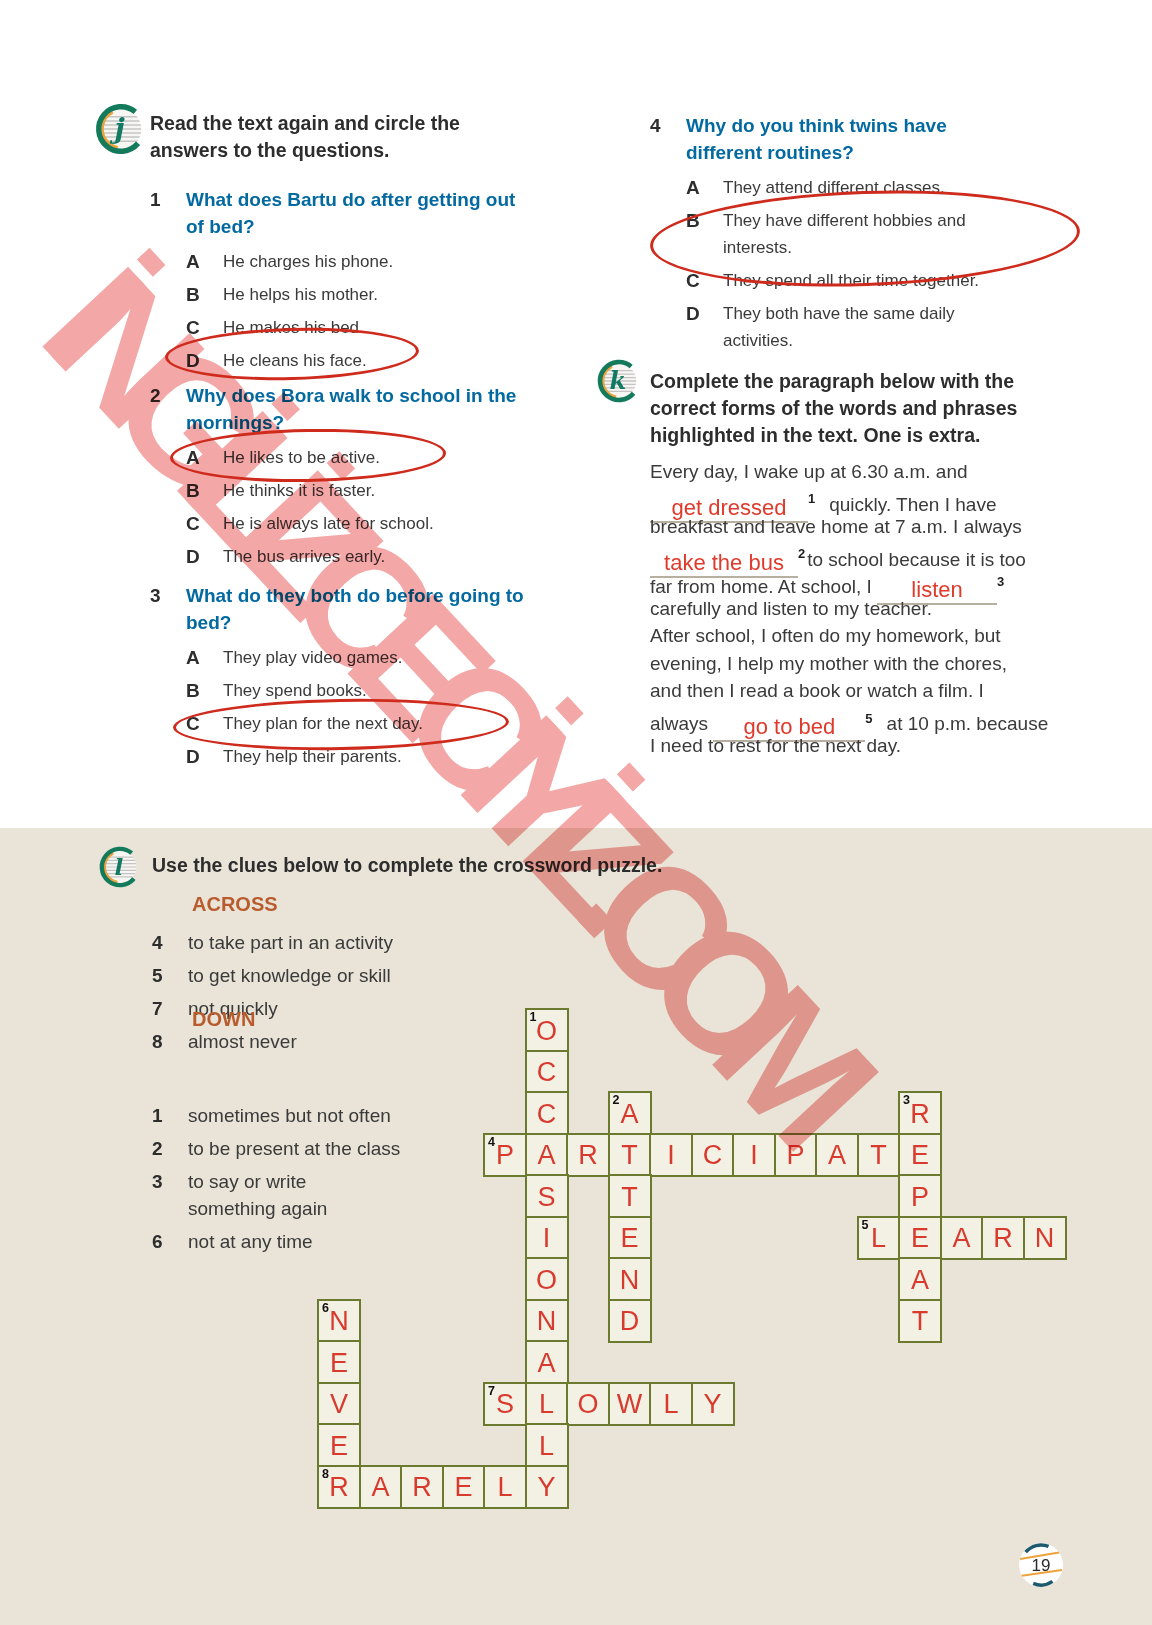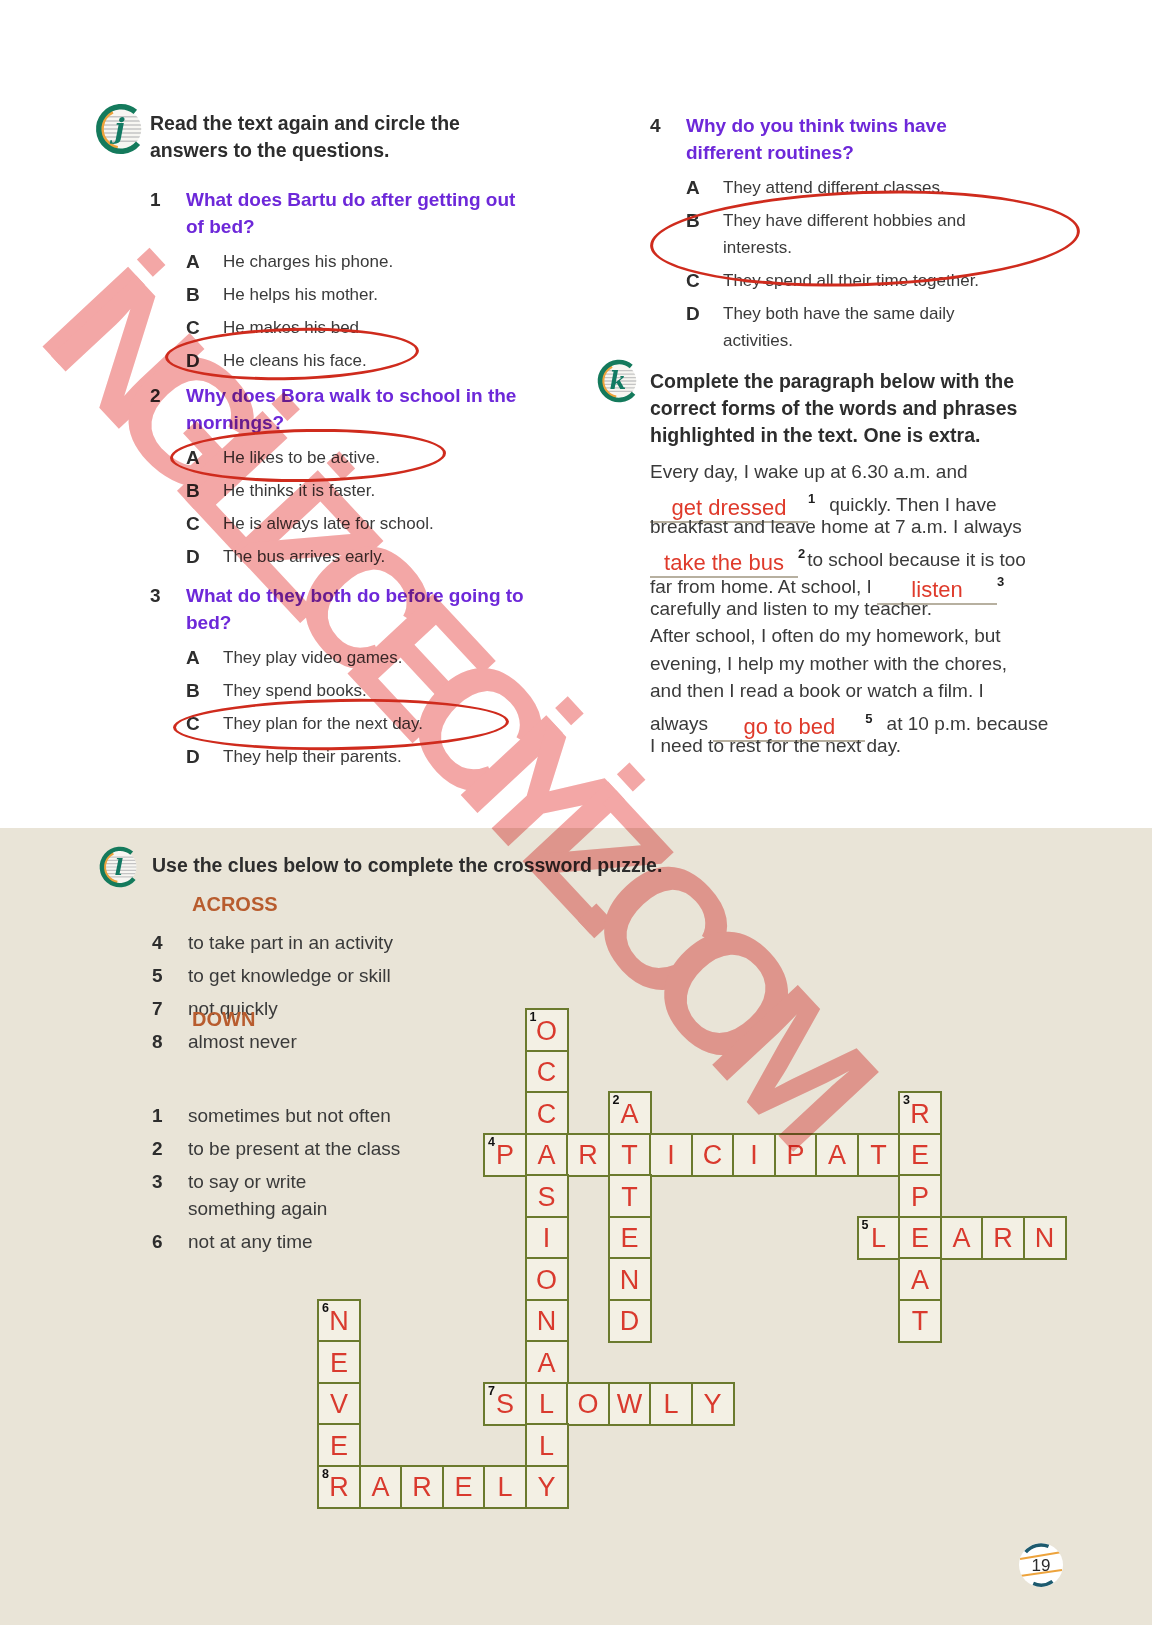--- a/index.html
+++ b/index.html
@@ -15,21 +15,21 @@
              font-size:21px;fill:#127a63;text-anchor:middle;}
 
   
   .ex-title{position:absolute;font-weight:bold;font-size:19.5px;line-height:27px;
             color:#2d2d2d;white-space:nowrap;z-index:10;}
 
   
   .question{position:absolute;z-index:10;}
   .q-head{display:flex;margin-bottom:8px;}
   .q-num{font-weight:bold;font-size:19px;width:36px;flex:none;line-height:27px;color:#2d2d2d;}
-  .q-stem{font-weight:bold;font-size:19px;line-height:27px;color:#6d28d9;white-space:nowrap;}
+  .q-stem{font-weight:bold;font-size:19px;line-height:27px;color:#0369a1;white-space:nowrap;}
   .q-stem .line,.opt-text .line,.clue-text .line{display:block;}
   .opts{padding-left:36px;}
   .opt-row{display:flex;margin-bottom:6px;min-height:27px;}
   .opt-letter{font-weight:bold;width:37px;flex:none;font-size:19px;line-height:27px;color:#2d2d2d;}
   .opt-text{font-size:17px;line-height:27px;white-space:nowrap;}
 
   
   .circle-mark{position:absolute;border:3.5px solid #cf2b1d;border-radius:50%;
                background:transparent;z-index:45;pointer-events:none;}
 

